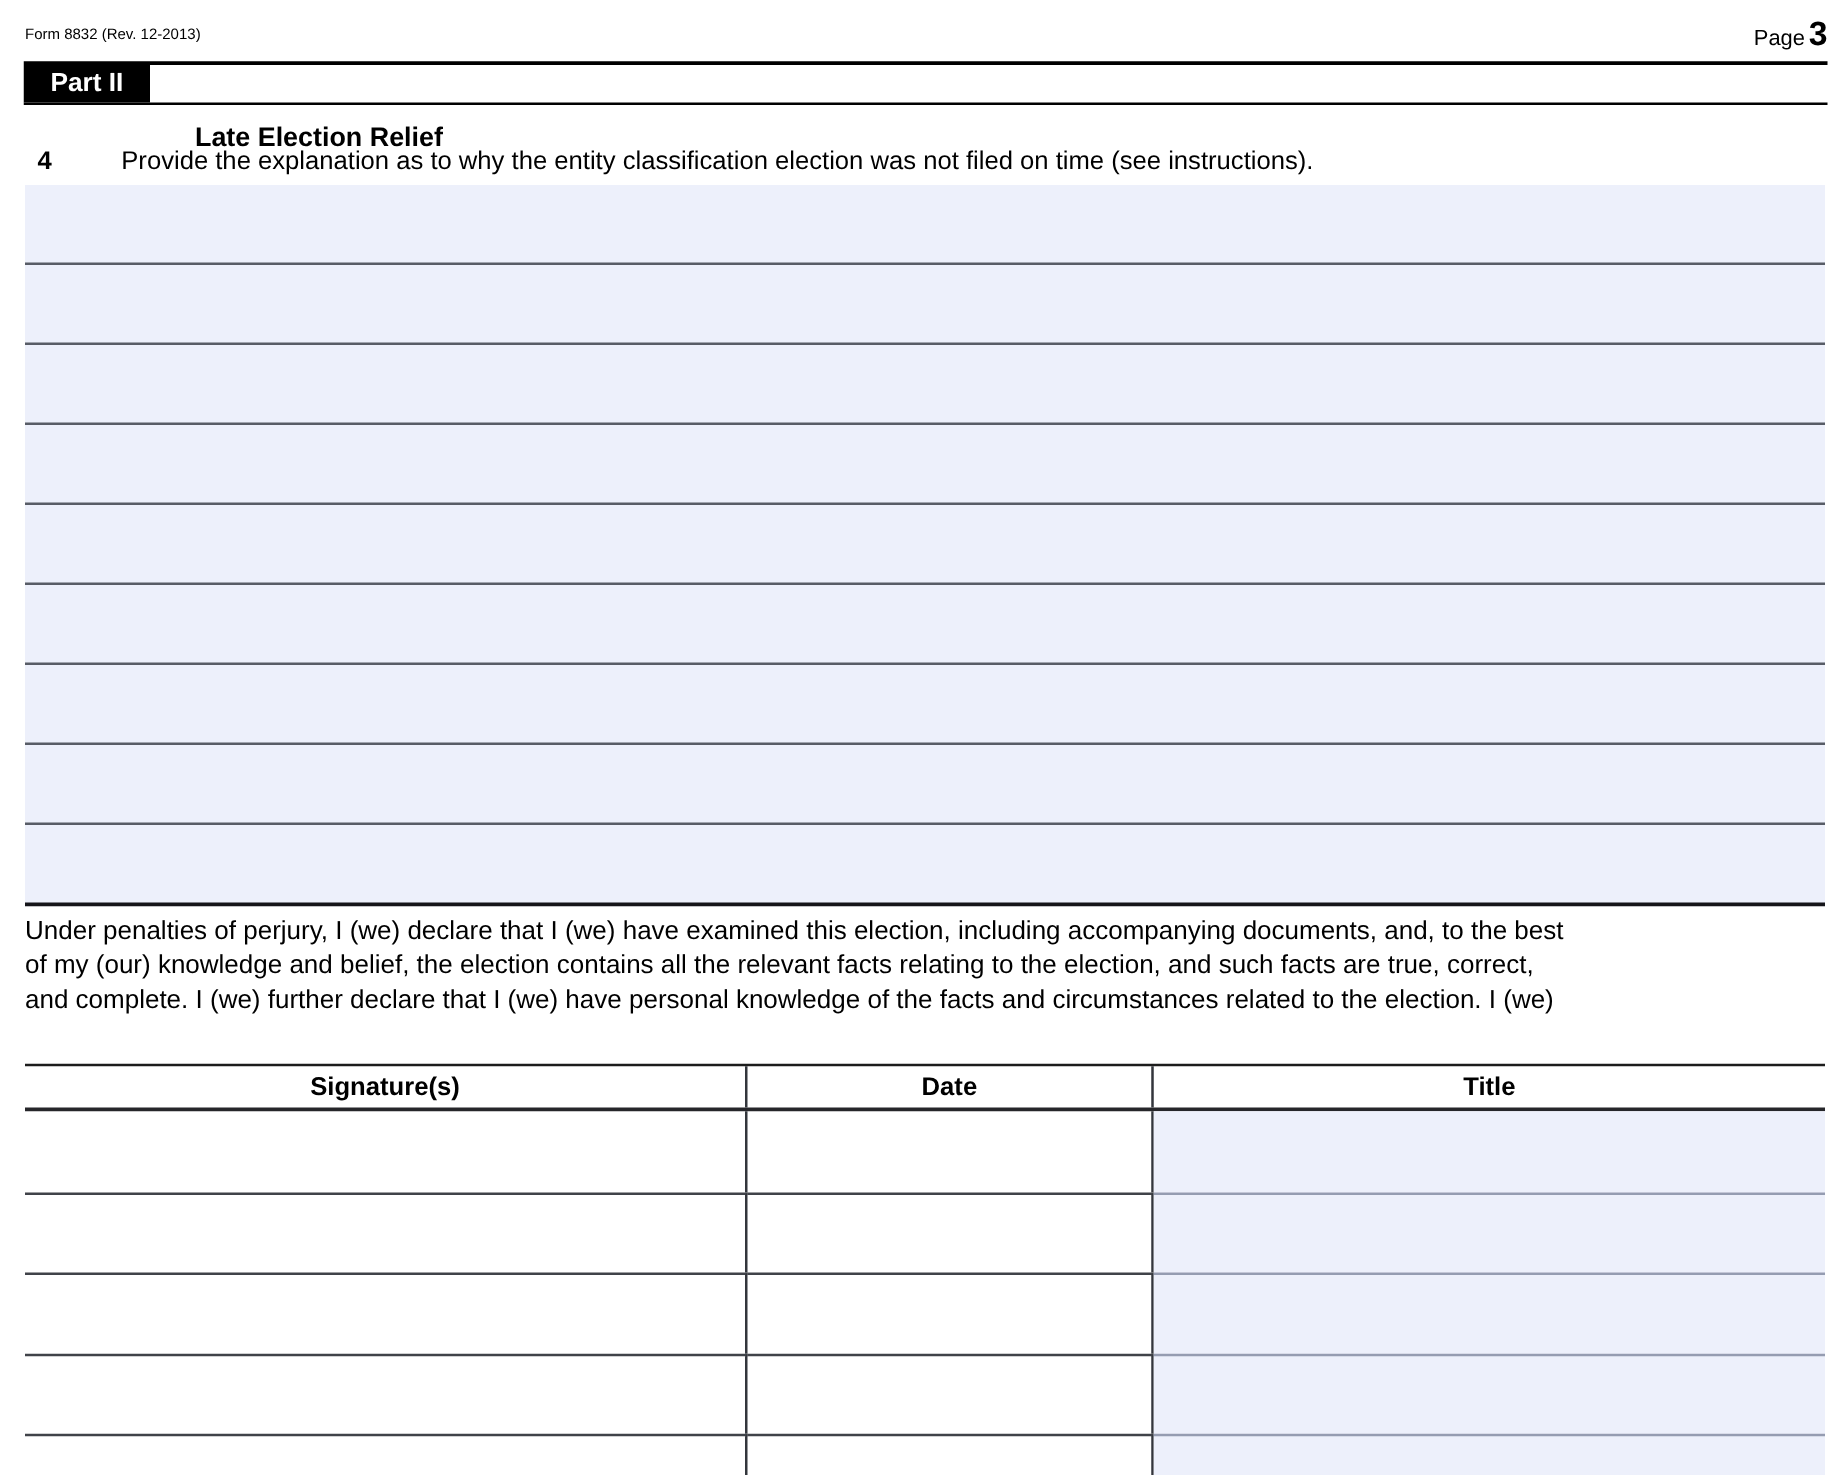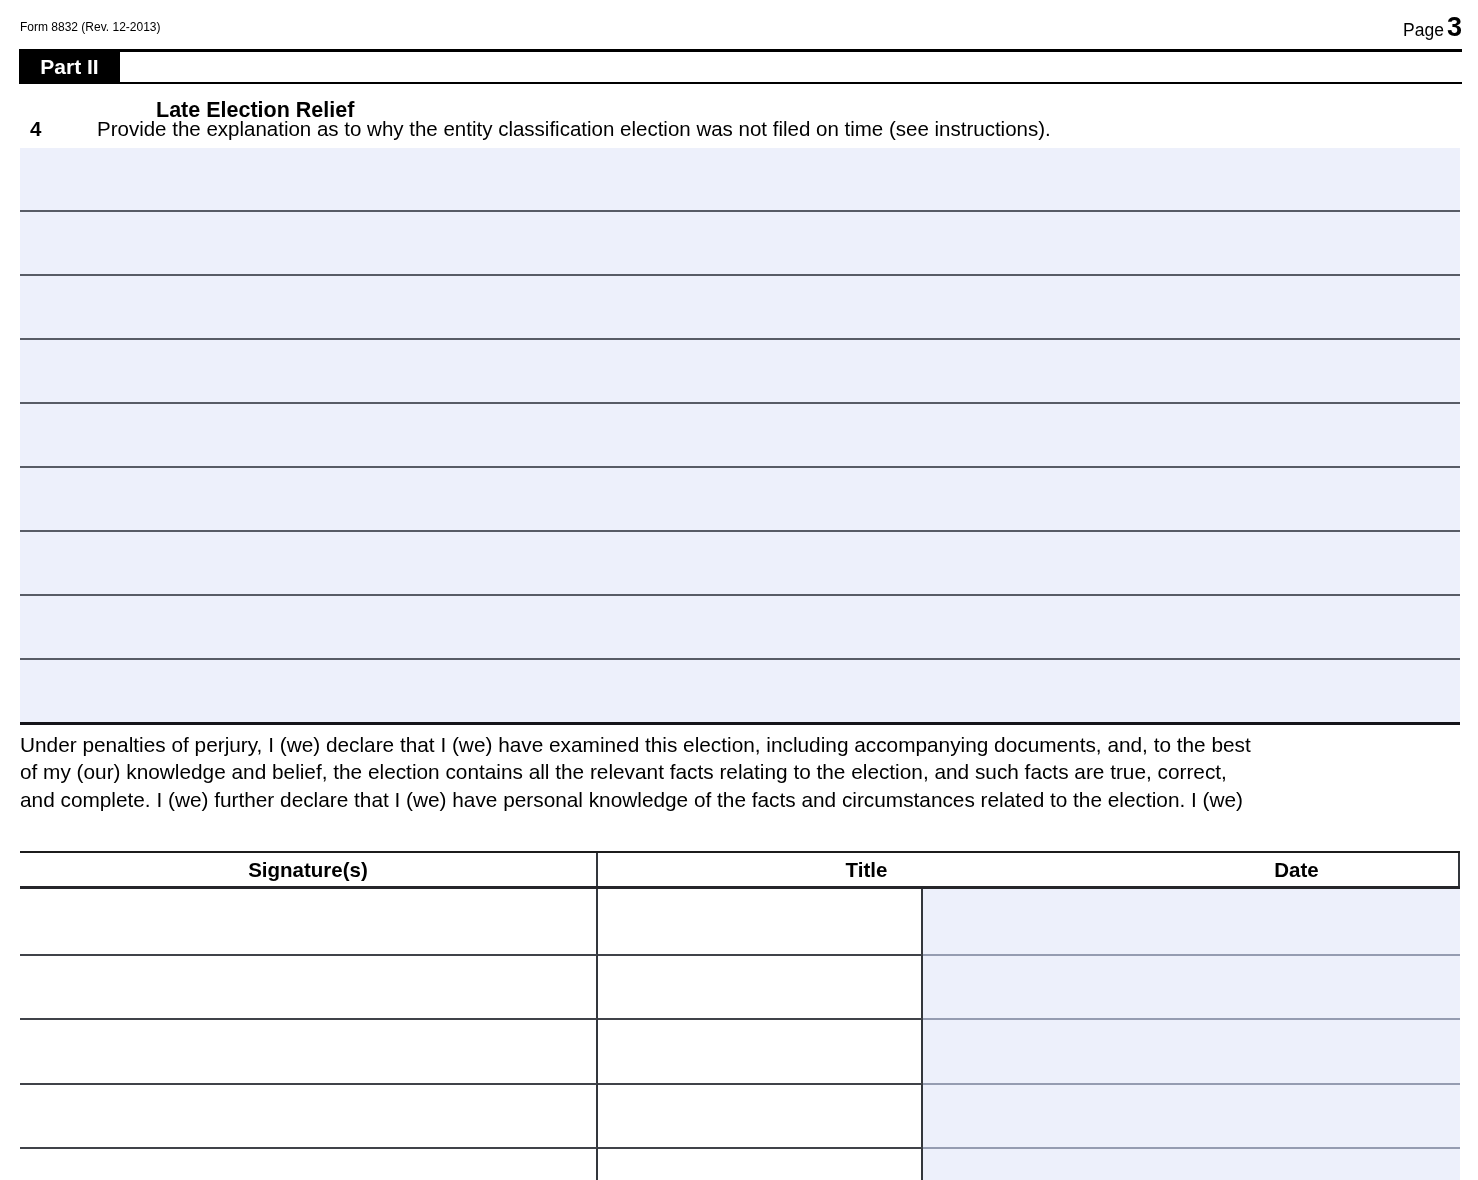--- a/index.html
+++ b/index.html
@@ -105,22 +105,22 @@
 
 <div class="abs perjury">
   <div class="pline">Under penalties of perjury, I (we) declare that I (we) have examined this election, including accompanying documents, and, to the best</div>
   <div class="pline">of my (our) knowledge and belief, the election contains all the relevant facts relating to the election, and such facts are true, correct,</div>
   <div class="pline">and complete. I (we) further declare that I (we) have personal knowledge of the facts and circumstances related to the election. I (we)</div>
 </div>
 
 <div class="abs sig-table">
   <div class="t-row t-head">
     <div class="cell c1 th-cell">Signature(s)</div>
+    <div class="cell c2 th-cell">Date</div>
     <div class="cell c3 th-cell">Title</div>
-    <div class="cell c2 th-cell">Date</div>
   </div>
   <div class="t-body">
     <div class="t-row">
       <div class="cell c1"></div>
       <div class="cell c2"></div>
       <div class="cell c3"></div>
     </div>
     <div class="t-row">
       <div class="cell c1"></div>
       <div class="cell c2"></div>

